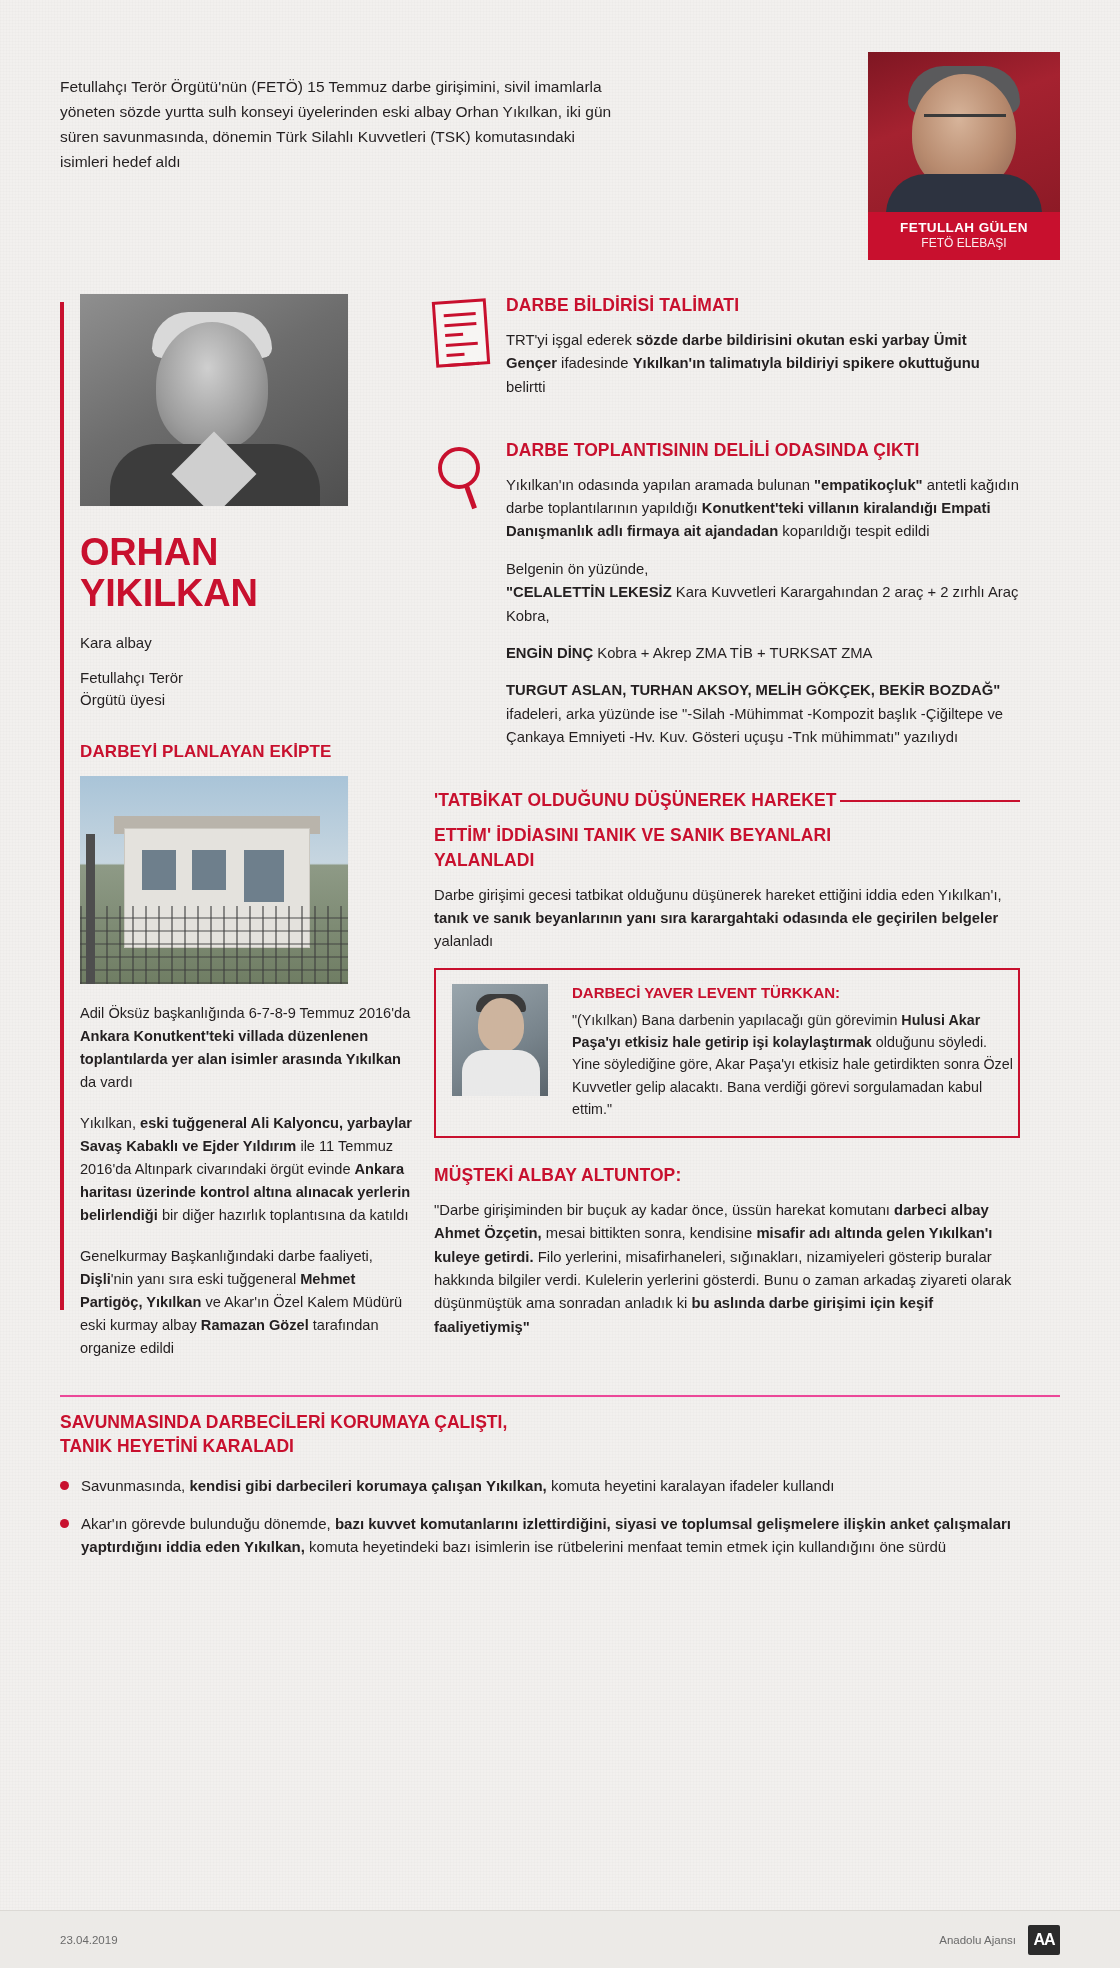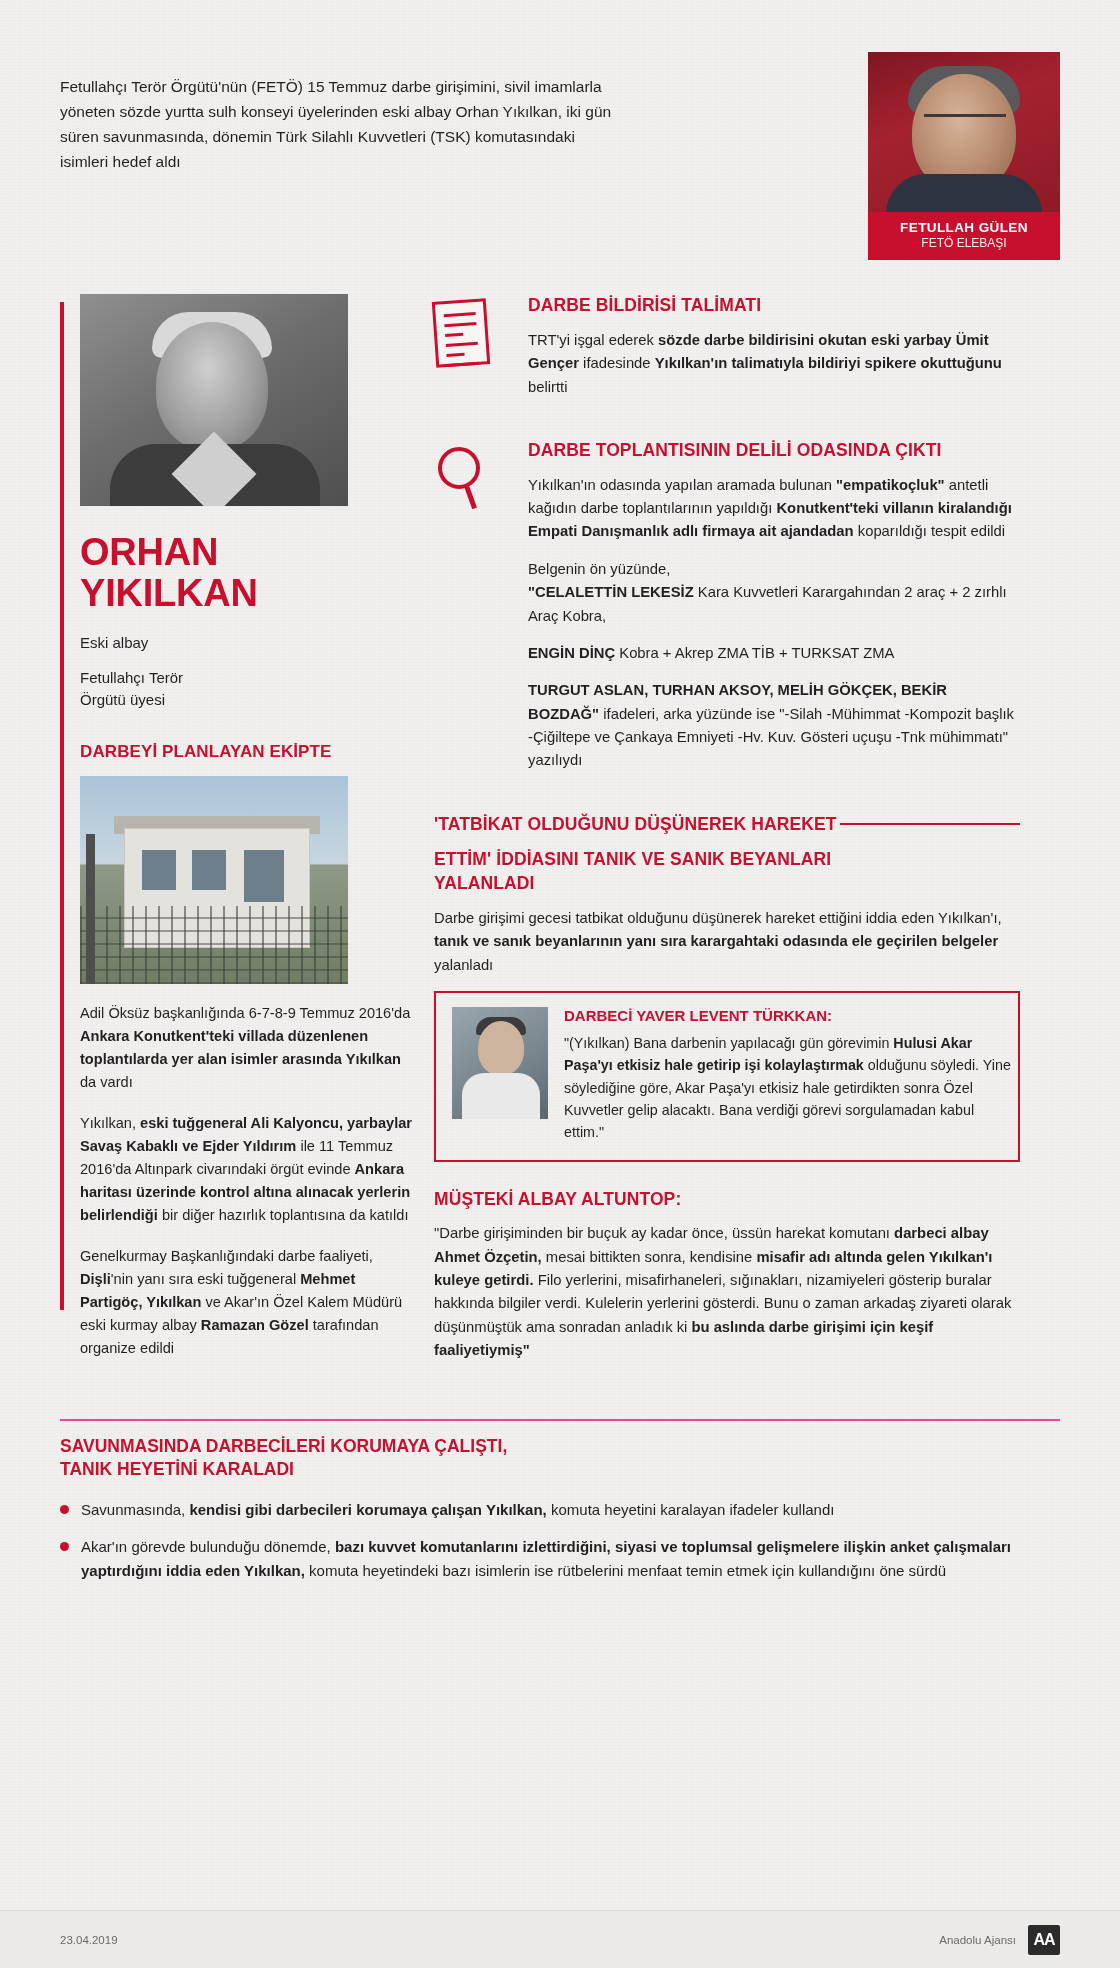--- a/index.html
+++ b/index.html
@@ -241,21 +241,21 @@
     line-height: 1.3;
     letter-spacing: 0.1px;
     margin-bottom: 12px;
   }
   .rp {
     font-size: 14.8px;
     line-height: 1.58;
     color: #231f20;
     margin-bottom: 14px;
   }
-  .with-icon { display: flex; gap: 28px; }
+  .with-icon { display: flex; gap: 6px; }
   .icon-col { width: 66px; flex: 0 0 66px; padding-top: 6px; }
   .txt-col { flex: 1; }
 
   .doc-icon {
     width: 54px; height: 66px;
     border: 3px solid #c8102e;
     background: #f7f5f3;
     position: relative;
     transform: rotate(-4deg);
   }
@@ -289,21 +289,21 @@
     display: flex; align-items: center; gap: 4px;
   }
   .hr-title .line {
     flex: 1; height: 2px; background: #c8102e;
   }
 
   .testimony-box {
     border: 2px solid #c8102e;
     padding: 14px 2px 16px 16px;
     display: flex;
-    gap: 16px;
+    gap: 24px;
     margin-top: 6px;
   }
   .tb-photo {
     width: 96px; height: 112px;
     flex: 0 0 96px;
     background: linear-gradient(150deg,#9aa6ad 0%, #77838b 60%, #5b656c 100%);
     position: relative;
     overflow: hidden;
   }
   .tb-photo .f {
@@ -426,21 +426,21 @@
         <div class="ohair"></div>
         <div class="oface"></div>
         <div class="obody"></div>
         <div class="ocollar"></div>
       </div>
 
       <div class="orhan-name">
         <span>ORHAN</span><br>
         <span>YIKILKAN</span>
       </div>
-      <div class="orhan-role">Eski albay</div>
+      <div class="orhan-role">Kara albay</div>
       <div class="orhan-role2">Fetullahçı Terör<br>Örgütü üyesi</div>
 
       <div class="sec-title-left">DARBEYİ PLANLAYAN EKİPTE</div>
 
       <div class="villa-photo">
         <div class="roof"></div>
         <div class="house"></div>
         <div class="win1"></div>
         <div class="win2"></div>
         <div class="win3"></div>

